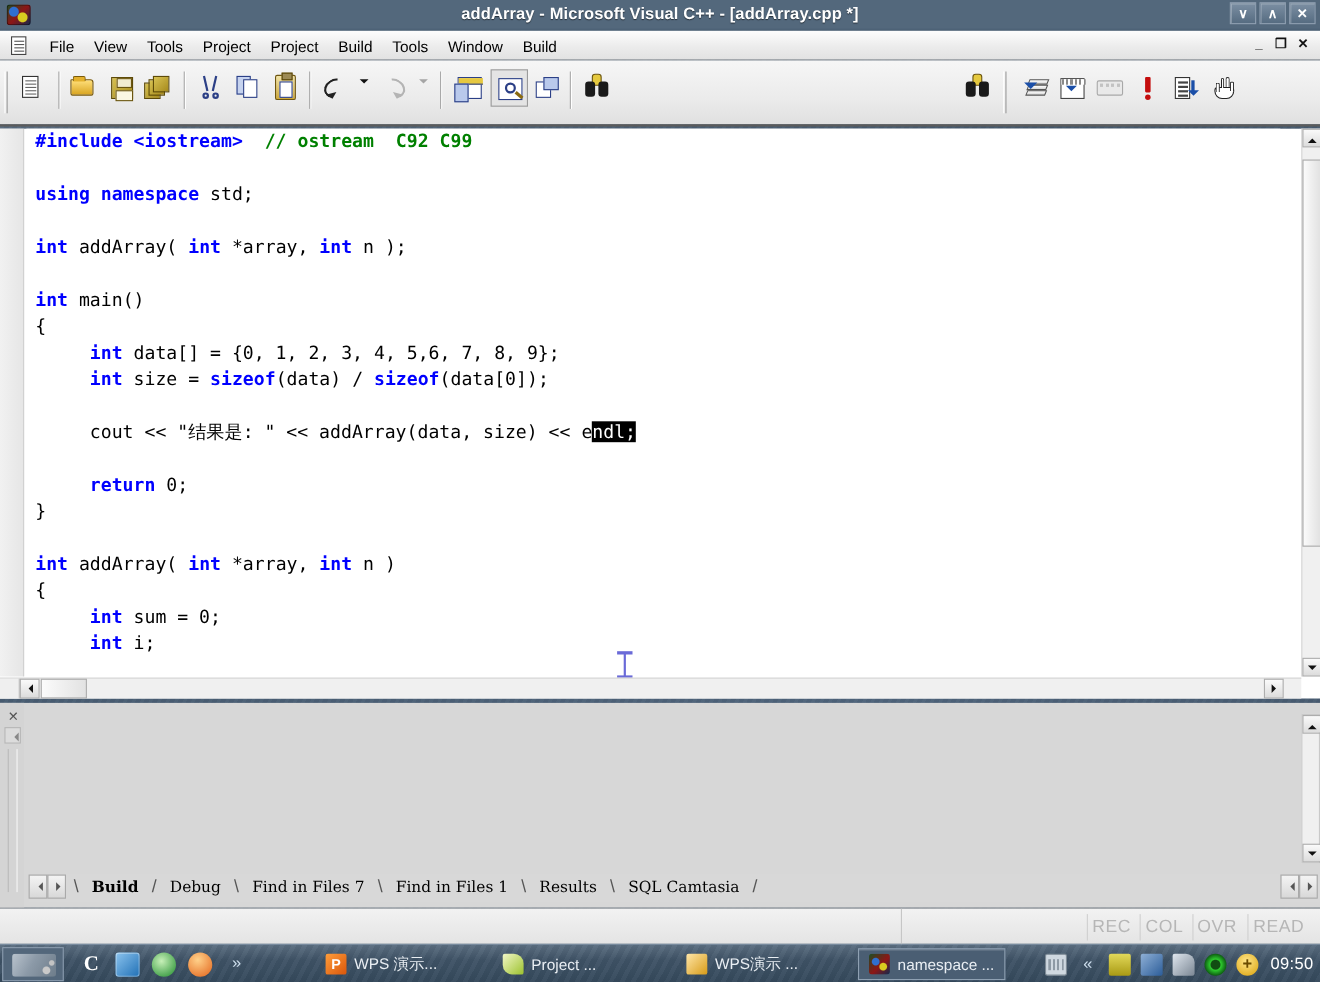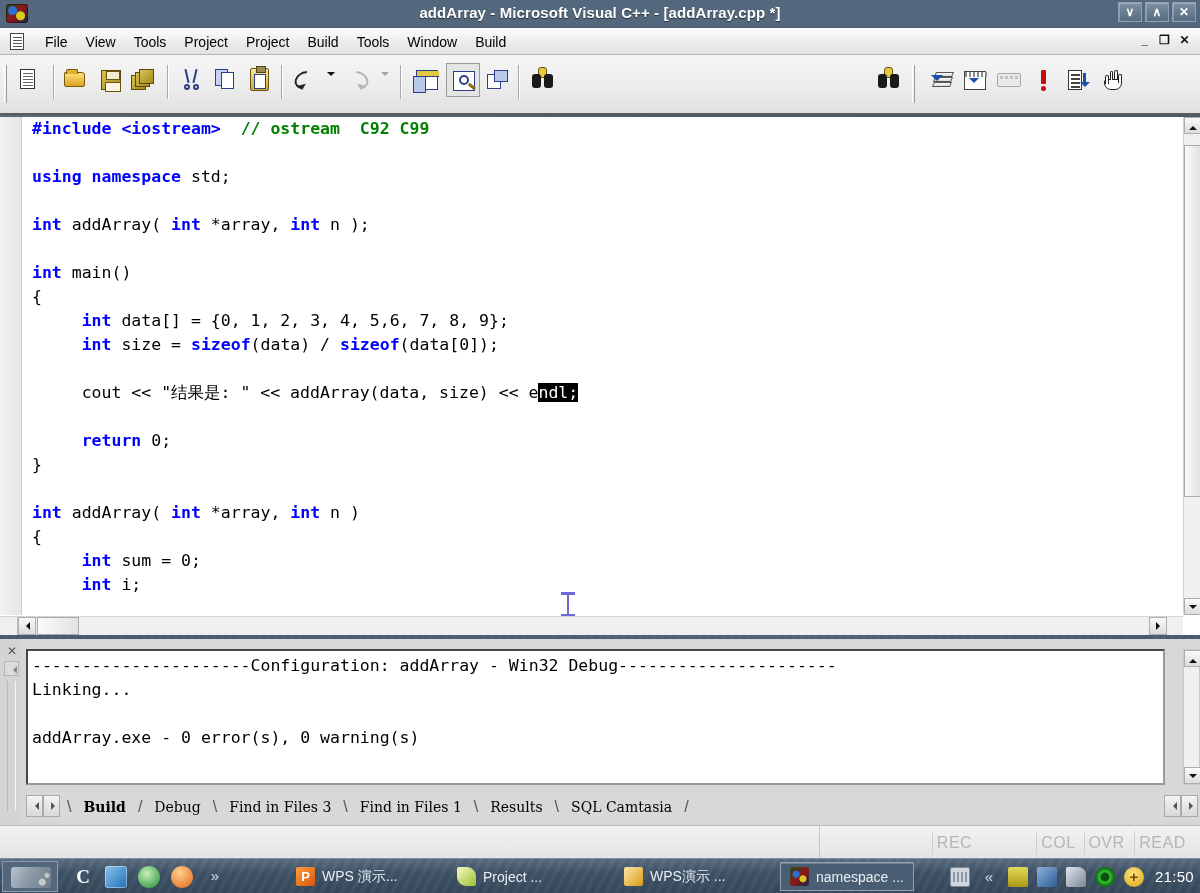--- a/index.html
+++ b/index.html
@@ -637,24 +637,20 @@
         </div>
     </div>
   </div>
 
   <div class="output-wrap">
     <div class="out-left">
       <div class="out-close">✕</div>
       <div class="out-collapse"></div>
       <div class="out-rail"></div>
     </div>
-    <div class="out-box">----------------------Configuration: addArray - Win32 Debug----------------------
-Linking...
-
-addArray.exe - 0 error(s), 0 warning(s)</div>
     <div class="out-vscroll">
       <div class="sb-btn up">
           <i class="tri"></i>
         </div>
       <div class="sb-btn down">
           <i class="tri"></i>
         </div>
     </div>
   </div>
 
@@ -666,21 +662,21 @@
       <div class="tn-btn r">
           <i class="tri"></i>
         </div>
     </div>
     <div class="tabset">
       <span class="tab-slash">\</span>
       <div class="tab active">Build</div>
       <span class="tab-slash">/</span>
       <div class="tab">Debug</div>
       <span class="tab-slash">\</span>
-      <div class="tab">Find in Files 3</div>
+      <div class="tab">Find in Files 7</div>
       <span class="tab-slash">\</span>
       <div class="tab">Find in Files 1</div>
       <span class="tab-slash">\</span>
       <div class="tab">Results</div>
       <span class="tab-slash">\</span>
       <div class="tab">SQL Camtasia</div>
       <span class="tab-slash">/</span>
     </div>
     <div class="tabs-right">
       <div class="tn-btn l">
@@ -688,21 +684,21 @@
         </div>
       <div class="tn-btn r">
           <i class="tri"></i>
         </div>
     </div>
   </div>
 
   <div class="statusbar">
     <div class="status-left"></div>
     <div class="status-pos">Ln 12, Col 58</div>
-    <div class="status-ind" style="left:932px">REC</div>
+    <div class="status-ind" style="left:988px">REC</div>
     <div class="status-ind" style="left:1036px">COL</div>
     <div class="status-ind" style="left:1084px">OVR</div>
     <div class="status-ind" style="left:1134px;width:56px">READ</div>
   </div>
 
   <div class="taskbar">
     <div class="start-btn">
       <div class="start-logo"></div>
     </div>
 
@@ -732,16 +728,16 @@
     </div>
 
     <div class="tray">
       <div class="tray-ic ic-kbd"></div>
       <div class="tray-ic ic-chev">«</div>
       <div class="tray-ic ic-pin"></div>
       <div class="tray-ic ic-net"></div>
       <div class="tray-ic ic-pen"></div>
       <div class="tray-ic ic-disc"></div>
       <div class="tray-ic ic-plus">+</div>
-      <div class="clock">21:50</div>
+      <div class="clock">09:50</div>
     </div>
   </div>
 </div>
 
 </body></html>

